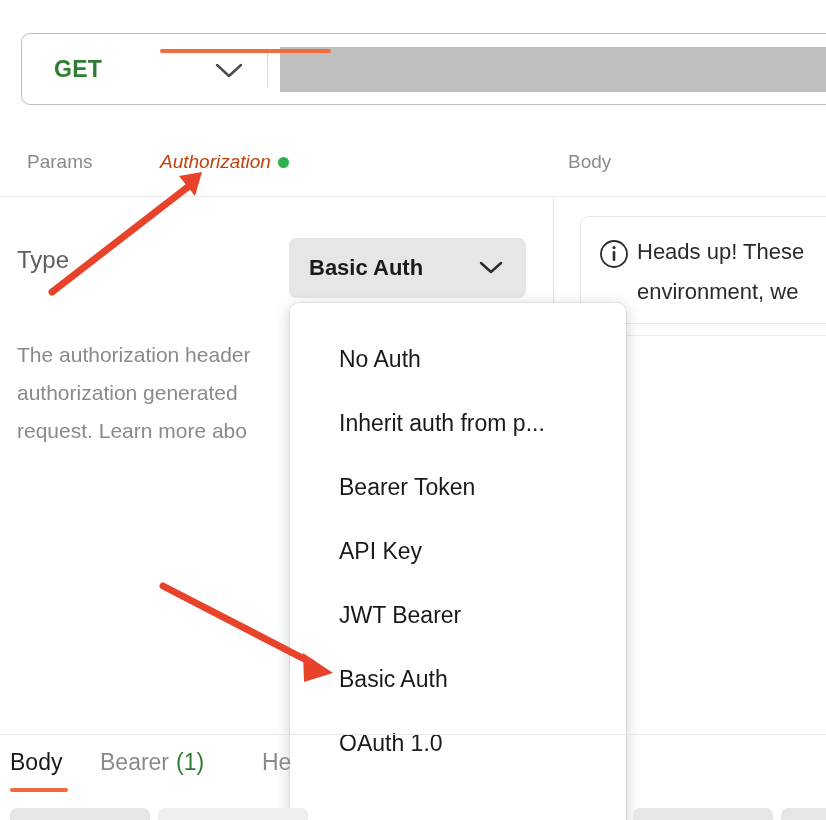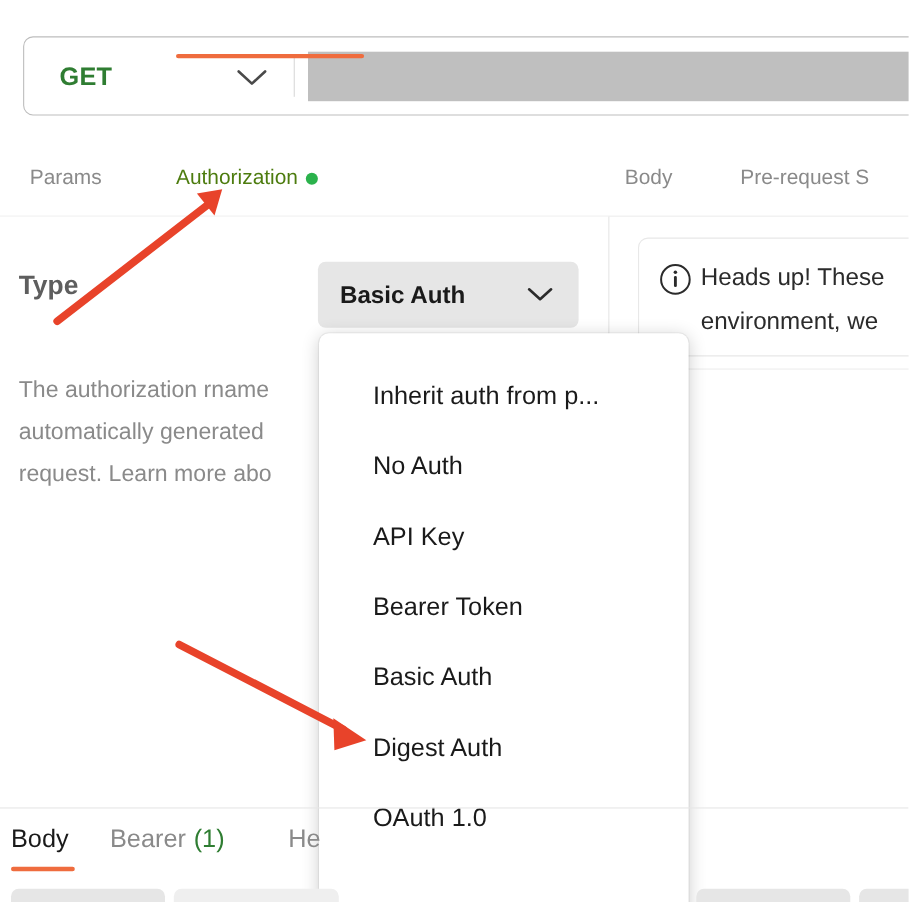--- a/index.html
+++ b/index.html
@@ -41,40 +41,40 @@
 
   
   .tabs-row {
     position: absolute; left: 0; top: 140px; width: 826px; height: 55px;
   }
   .tab {
     position: absolute; top: 0; height: 44px;
     display: flex; align-items: center; gap: 7px;
     font-size: 19px; color: #8a8a8a; cursor: pointer; white-space: nowrap;
   }
-  .tab.active { color: #4d7c0f; }
+  .tab.active { color: #c2410c; font-style: italic; }
   .tab .count { color: #2f7d32; }
   .green-dot {
     width: 11px; height: 11px; border-radius: 50%;
     background: #2bb24c; display: inline-block;
   }
   .tab-underline {
     position: absolute; left: 160px; top: 49px; width: 171px; height: 4px;
     background: #ef6c3e; border-radius: 2px;
   }
   .tabs-hairline {
     position: absolute; left: 0; top: 196px; width: 826px; height: 1px;
     background: #ededed;
   }
 
   
   .auth-pane { position: absolute; left: 0; top: 197px; width: 553px; height: 537px; background:#fff; }
   .type-label {
     position: absolute; left: 17px; top: 246px;
-    font-size: 24px; font-weight: 700; color: #5e5e5e;
+    font-size: 24px; font-weight: 400; color: #5e5e5e;
   }
   .auth-select {
     position: absolute; left: 289px; top: 238px;
     width: 237px; height: 60px;
     background: #e6e6e6; border: none; border-radius: 7px;
     cursor: pointer;
   }
   .auth-select-label {
     position: absolute; left: 20px; top: 17px;
     font-size: 22px; font-weight: 700; color: #1a1a1a;
@@ -179,64 +179,61 @@
     <div class="tab" style="left:27px">
       <span>Params</span>
     </div>
     <div class="tab active" style="left:160px">
       <span>Authorization</span>
       <span class="green-dot"></span>
     </div>
     <div class="tab" style="left:568px">
       <span>Body</span>
     </div>
-    <div class="tab" style="left:673px">
-      <span>Pre-request S</span>
-    </div>
   </div>
   <div class="tab-underline"></div>
   <div class="tabs-hairline"></div>
 
   <div class="auth-pane"></div>
   <div class="type-label">Type</div>
 
   <div class="auth-select">
     <span class="auth-select-label">Basic Auth</span>
     <span class="auth-select-chev">
       <svg width="26" height="16" viewBox="0 0 26 16">
           <path d="M3 3 L13 12 L23 3" stroke="#2b2b2b" stroke-width="2.4" fill="none" stroke-linecap="round" stroke-linejoin="round"></path>
         </svg>
     </span>
   </div>
 
-  <div class="auth-desc">The authorization rname automatically generated request. Learn more abo</div>
+  <div class="auth-desc">The authorization header authorization generated request. Learn more abo</div>
 
   <div class="pane-divider"></div>
 
   <div class="info-card">
     <span class="info-icon">
       <svg width="30" height="30" viewBox="0 0 30 30">
         <circle cx="15" cy="15" r="13" stroke="#2b2b2b" stroke-width="1.8" fill="none"></circle>
         <circle cx="15" cy="8.6" r="1.6" fill="#2b2b2b"></circle>
         <rect x="13.7" y="12" width="2.6" height="10" rx="1.2" fill="#2b2b2b"></rect>
       </svg>
     </span>
     <div class="info-text">Heads up! These environment, we</div>
   </div>
   <div class="field-sep"></div>
   <div class="field-label field-username">rname</div>
   <div class="field-label field-password">sword</div>
 
   <div class="dropdown">
+    <div class="dd-item">No Auth</div>
     <div class="dd-item">Inherit auth from p...</div>
-    <div class="dd-item">No Auth</div>
+    <div class="dd-item">Bearer Token</div>
     <div class="dd-item">API Key</div>
-    <div class="dd-item">Bearer Token</div>
+    <div class="dd-item">JWT Bearer</div>
     <div class="dd-item">Basic Auth</div>
-    <div class="dd-item">Digest Auth</div>
     <div class="dd-item">OAuth 1.0</div>
   </div>
 
   <div class="resp-top-hairline"></div>
   <div class="resp-tabs">
     <div class="resp-tab active" style="left:10px">
       <span>Body</span>
     </div>
     <div class="resp-tab" style="left:100px">
       <span>Bearer</span>

